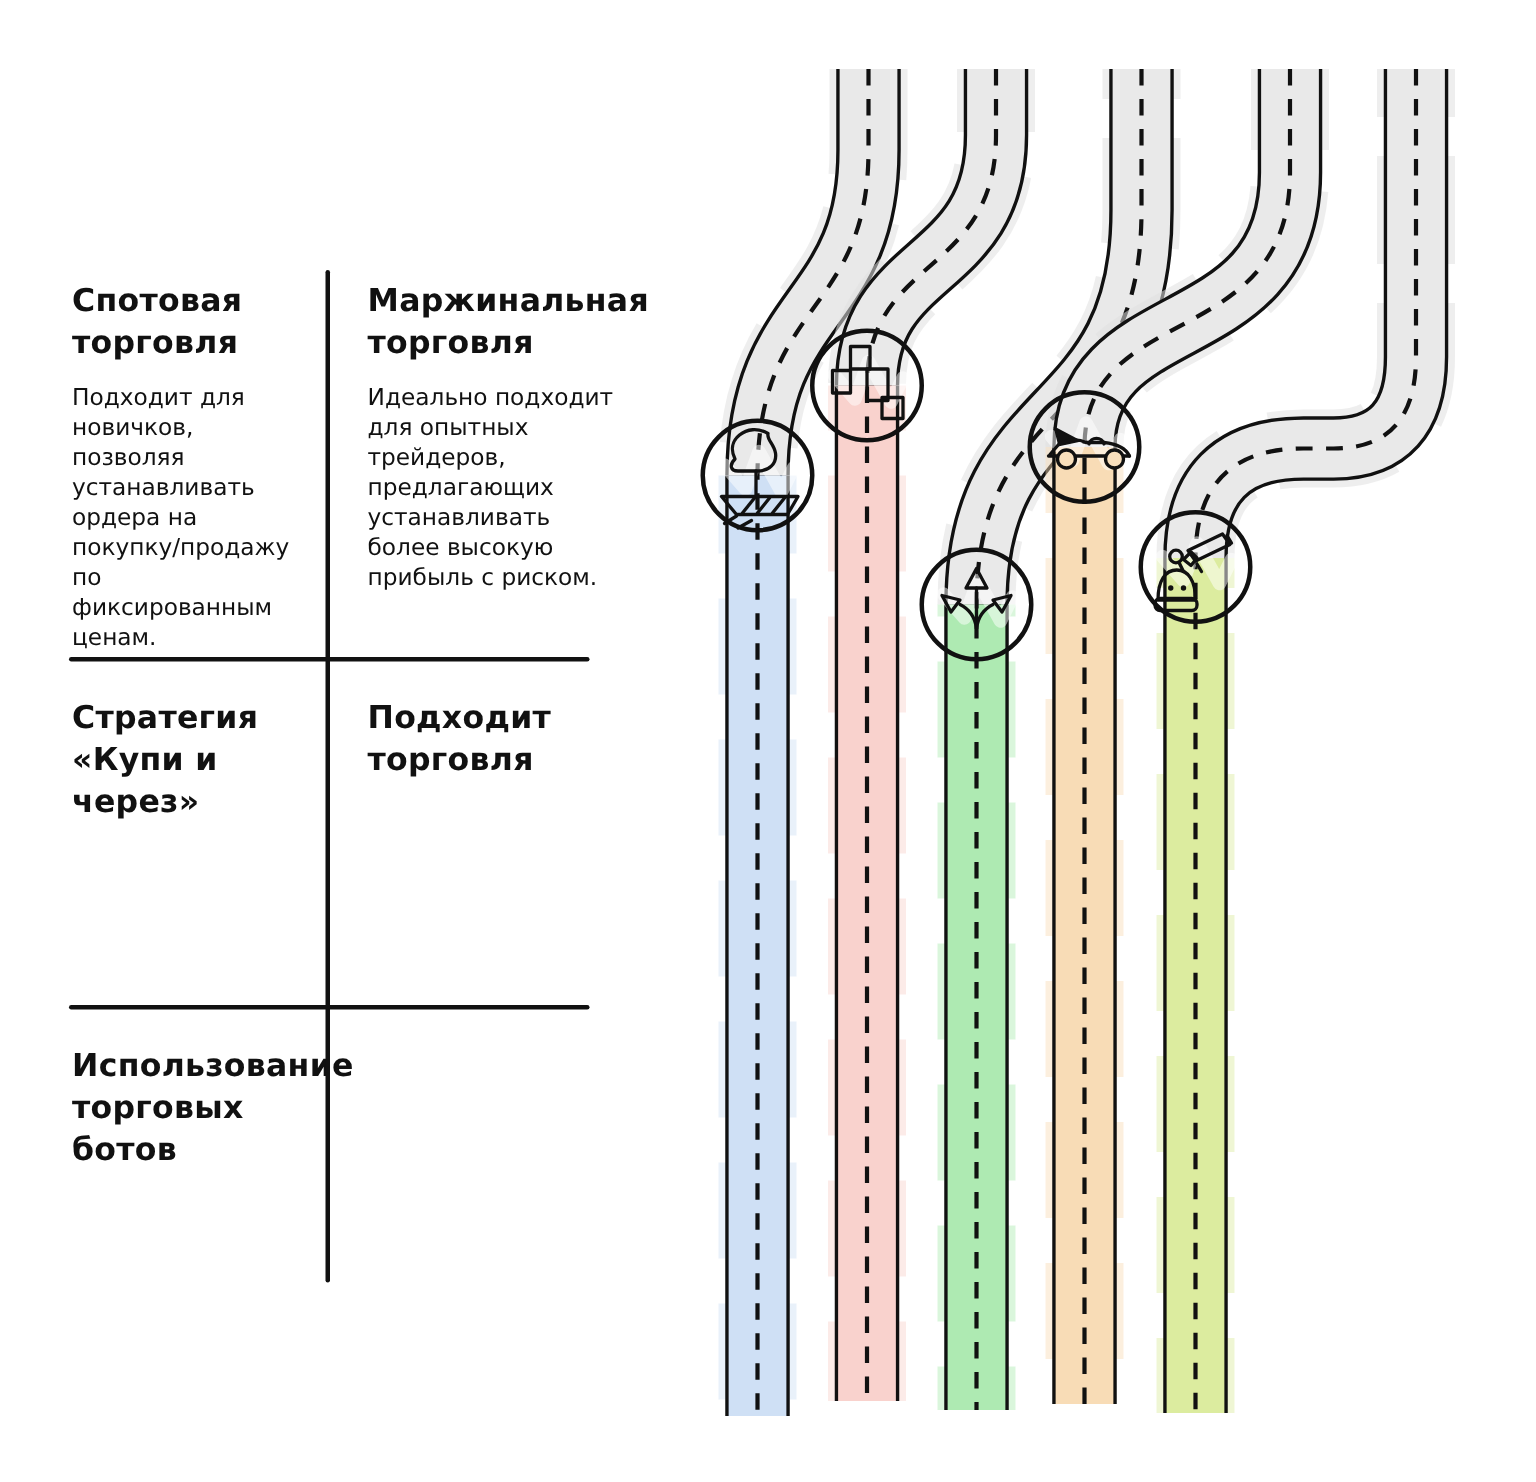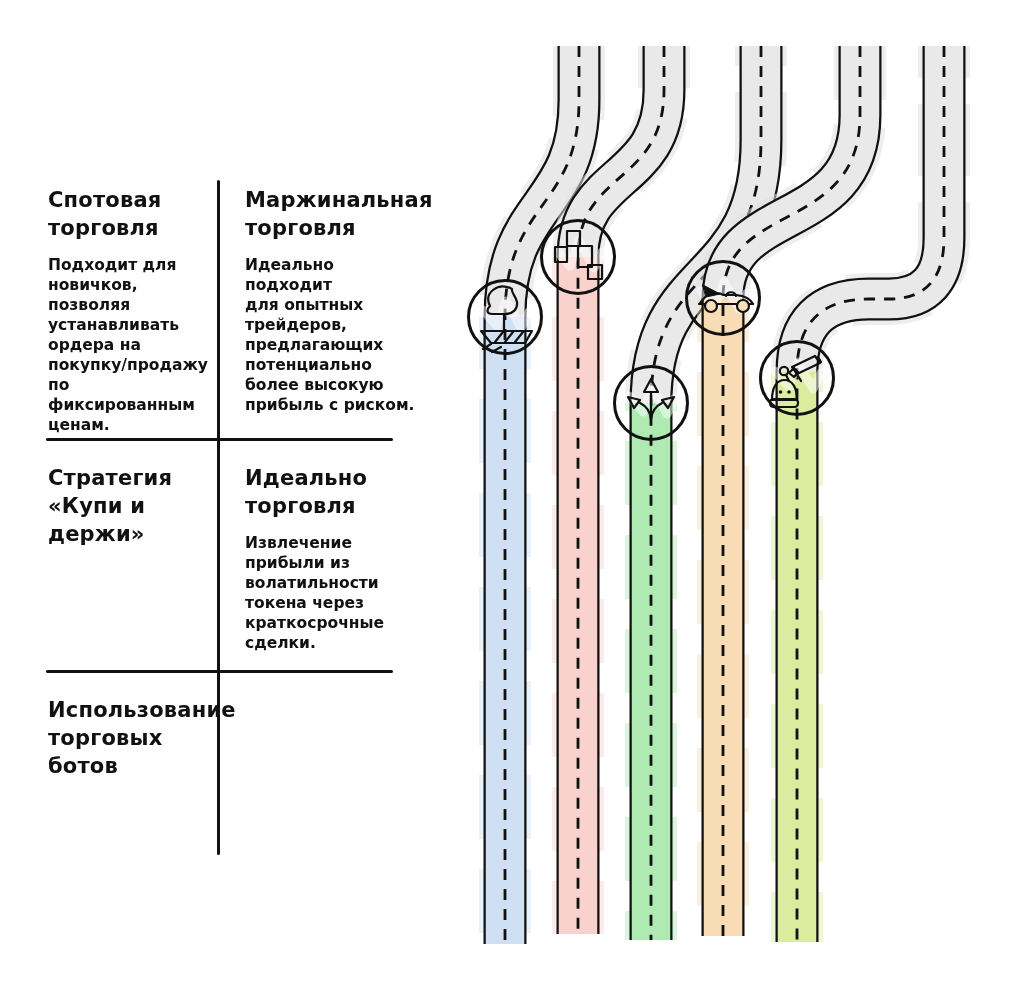--- a/index.html
+++ b/index.html
@@ -21,21 +21,21 @@
   .canvas{position:absolute;inset:0;}
 
   
   .panel{position:absolute;inset:0;}
   .cell{position:absolute;}
   .cell h2{
     margin:0 0 13px 0;font-size:21px;line-height:28px;font-weight:700;
     letter-spacing:.2px;white-space:pre-line;
   }
   .cell p{
-    margin:0;font-size:15.5px;line-height:20px;font-weight:700;
+    margin:0;font-size:15.5px;line-height:20px;font-weight:400;
     white-space:pre-line;
   }
   .c1{left:48px;top:186px;width:168px;}
   .c2{left:245px;top:186px;width:170px;}
   .c3{left:48px;top:464px;width:170px;}
   .c4{left:245px;top:464px;width:170px;}
   .c5{left:48px;top:696px;width:174px;}
   .vline{position:absolute;left:217px;top:180px;width:3px;height:675px;background:var(--ink);border-radius:2px;}
   .hline{position:absolute;left:46px;width:347px;height:3px;background:var(--ink);border-radius:2px;}
   .h1{top:438px;}
@@ -95,40 +95,34 @@
 ценам.</p>
     </div>
 
     <div class="cell c2">
       <h2>Маржинальная
 торговля</h2>
       <p>Идеально подходит
 для опытных
 трейдеров,
 предлагающих
-потенциально
+устанавливать
 более высокую
 прибыль с риском.</p>
     </div>
 
     <div class="cell c3">
       <h2>Стратегия
 «Купи и
-держи»</h2>
+через»</h2>
     </div>
 
     <div class="cell c4">
-      <h2>Идеально
+      <h2>Подходит
 торговля</h2>
-      <p>Извлечение
-прибыли из
-волатильности
-токена через
-краткосрочные
-сделки.</p>
     </div>
 
     <div class="cell c5">
       <h2>Использование
 торговых ботов</h2>
     </div>
 
     <div class="vline"></div>
     <div class="hline h1"></div>
     <div class="hline h2line"></div>

